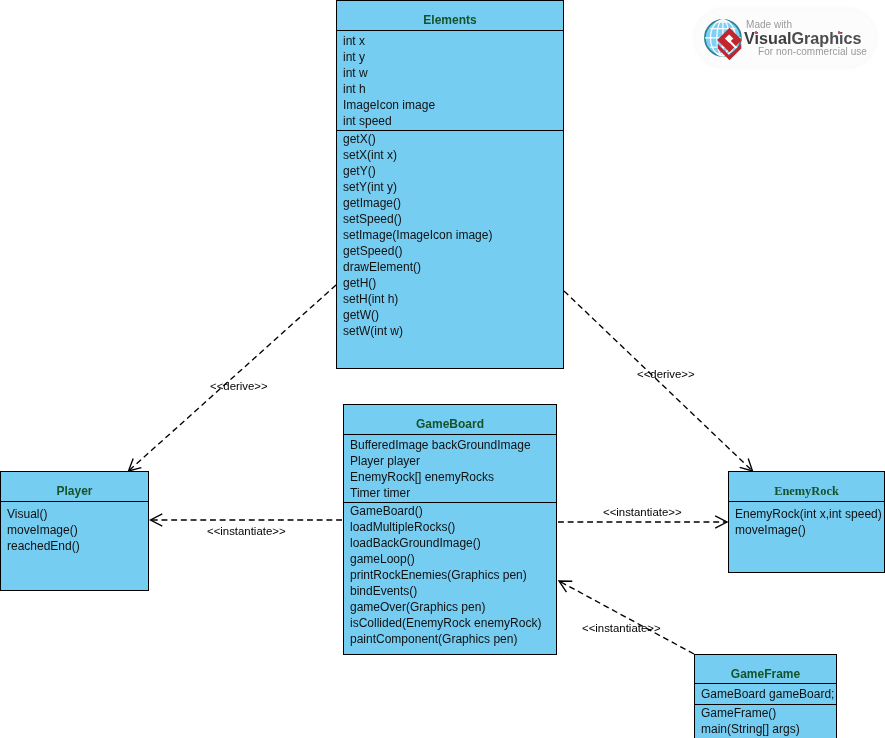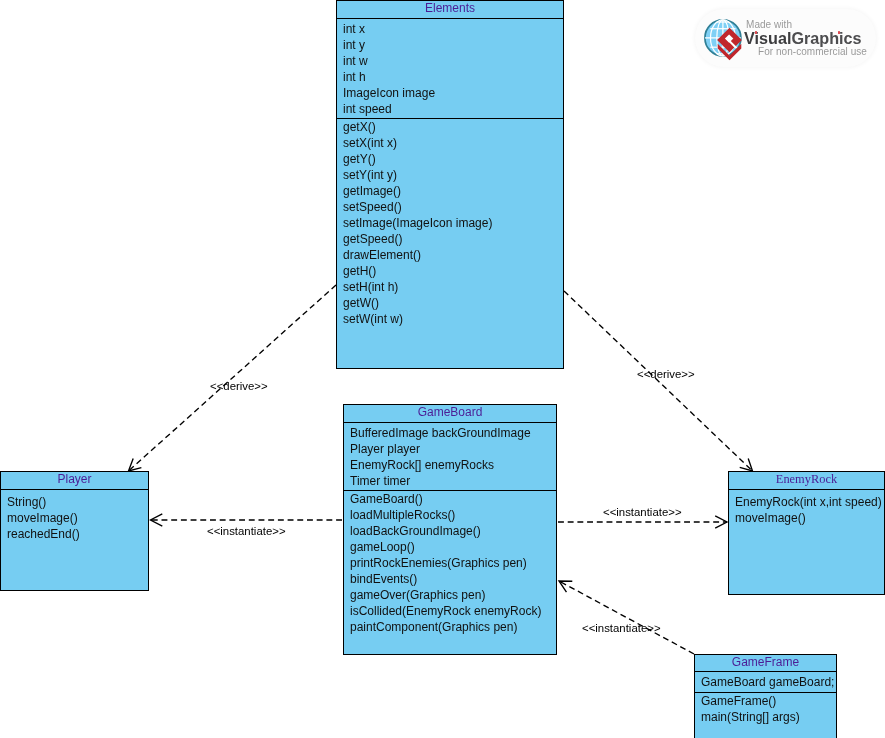--- a/index.html
+++ b/index.html
@@ -4,21 +4,21 @@
 <title>UML Class Diagram</title>
 <style>
   html,body{margin:0;padding:0;}
   body{width:885px;height:738px;background:#ffffff;overflow:hidden;
        font-family:"Liberation Sans",sans-serif;}
   #stage{position:relative;width:885px;height:738px;background:#fff;}
 
   .cls{position:absolute;box-sizing:border-box;background:#76cdf2;
        border:1px solid #000000;}
   .cls .title{box-sizing:border-box;text-align:center;
-       font-weight:normal;font-size:12px;color:#4c1d95;border-bottom:1px solid #000000;}
+       font-weight:bold;font-size:12px;color:#14532d;border-bottom:1px solid #000000;margin-top:12px;}
   .cls .title.serif{font-family:"Liberation Serif",serif;font-size:12.4px;}
   .cls .sec{box-sizing:border-box;border-bottom:1px solid #000000;overflow:hidden;}
   .cls .sec.last{border-bottom:none;}
   .cls .row{font-size:12px;line-height:16px;color:#111;padding-left:6px;white-space:nowrap;}
 
   svg#edges{position:absolute;left:0;top:0;width:885px;height:738px;}
   .lbl{position:absolute;font-size:11.4px;line-height:13px;color:#000;white-space:nowrap;}
 
   
   #wm{position:absolute;left:695px;top:9px;width:181px;height:58px;
@@ -104,26 +104,26 @@
           <div class="row">printRockEnemies(Graphics pen)</div>
           <div class="row">bindEvents()</div>
           <div class="row">gameOver(Graphics pen)</div>
           <div class="row">isCollided(EnemyRock enemyRock)</div>
           <div class="row">paintComponent(Graphics pen)</div>
         </div>
       </div>
       <div class="cls" style="left: 0px; top: 471px; width: 149px; height: 120px; background: rgb(118, 205, 242); border-color: rgb(0, 0, 0);">
         <div class="title" style="height: 18px; line-height: 15px;">Player</div>
         <div class="sec last" style="padding-top: 4px;">
-          <div class="row">String()</div>
+          <div class="row">Visual()</div>
           <div class="row">moveImage()</div>
           <div class="row">reachedEnd()</div>
         </div>
       </div>
-      <div class="cls" style="left: 728px; top: 471px; width: 157px; height: 124px; background: rgb(118, 205, 242); border-color: rgb(0, 0, 0);">
+      <div class="cls" style="left: 728px; top: 471px; width: 157px; height: 102px; background: rgb(118, 205, 242); border-color: rgb(0, 0, 0);">
         <div class="title serif" style="height: 18px; line-height: 15px;">EnemyRock</div>
         <div class="sec last" style="padding-top: 4px;">
           <div class="row">EnemyRock(int x,int speed)</div>
           <div class="row">moveImage()</div>
         </div>
       </div>
       <div class="cls" style="left: 694px; top: 654px; width: 143px; height: 100px; background: rgb(118, 205, 242); border-color: rgb(0, 0, 0);">
         <div class="title" style="height: 17px; line-height: 14px;">GameFrame</div>
         <div class="sec" style="height: 21px; padding-top: 2px;">
           <div class="row">GameBoard gameBoard;</div>

